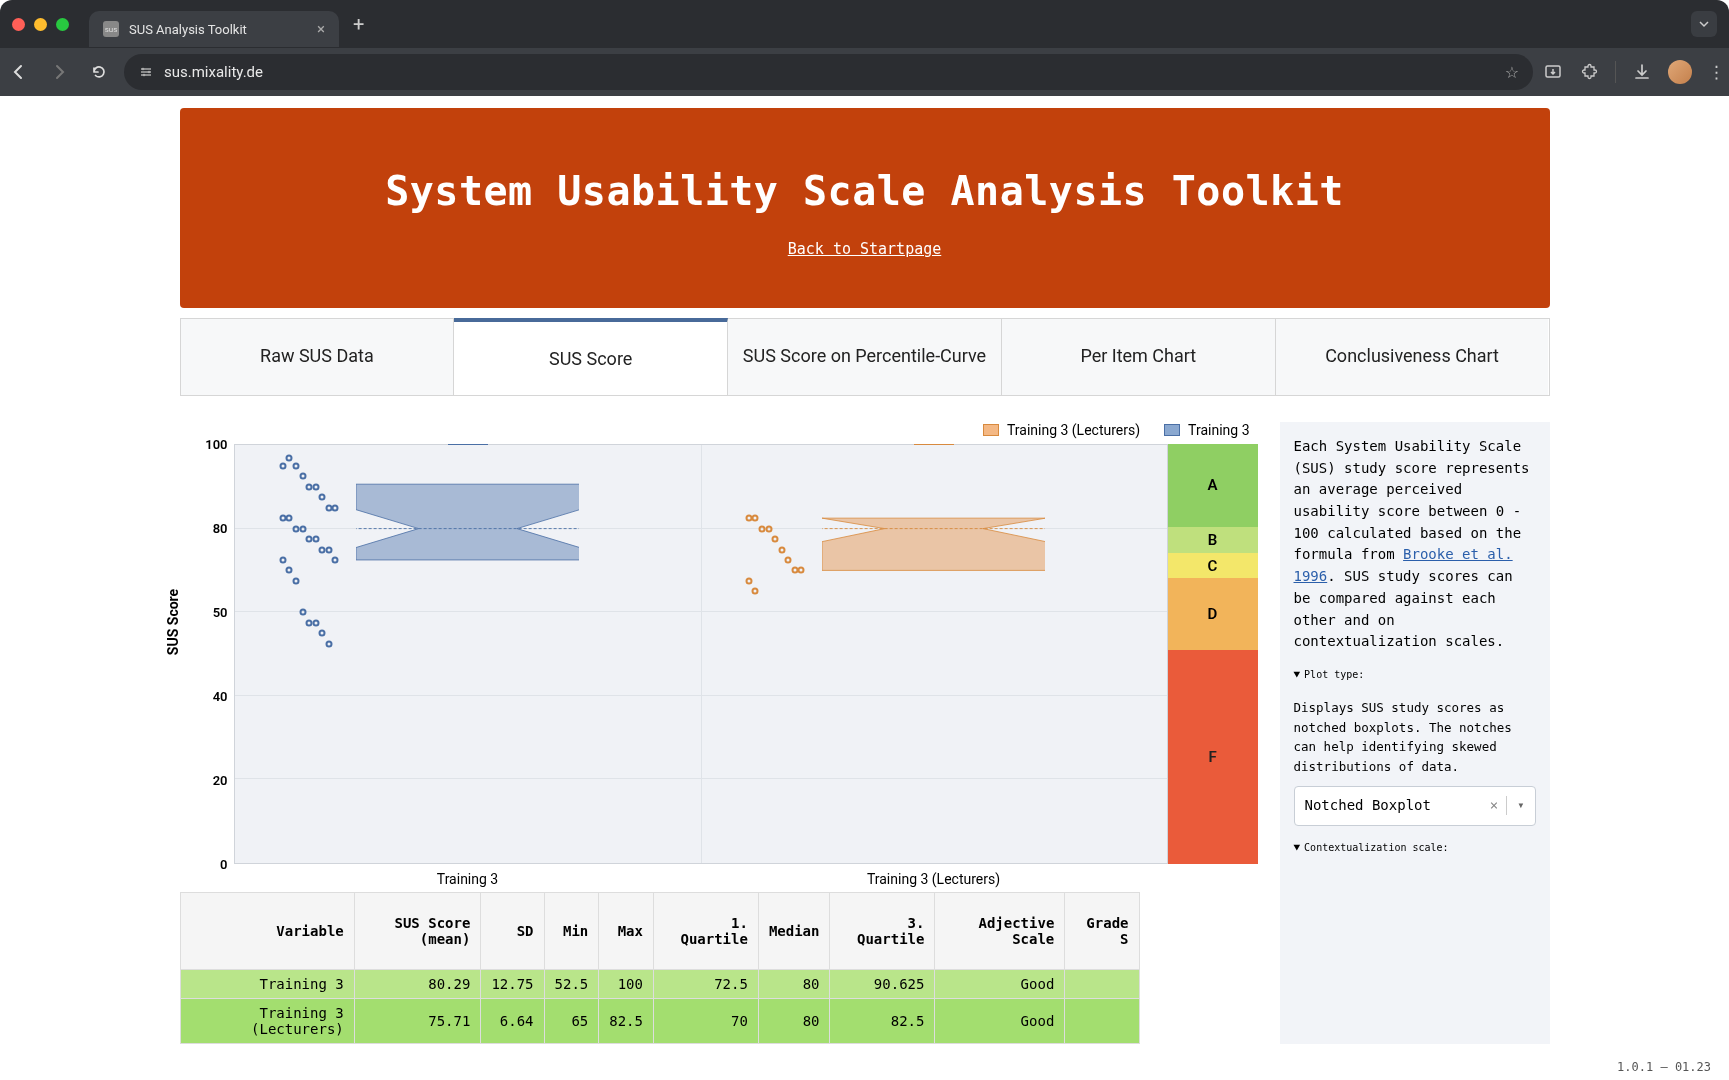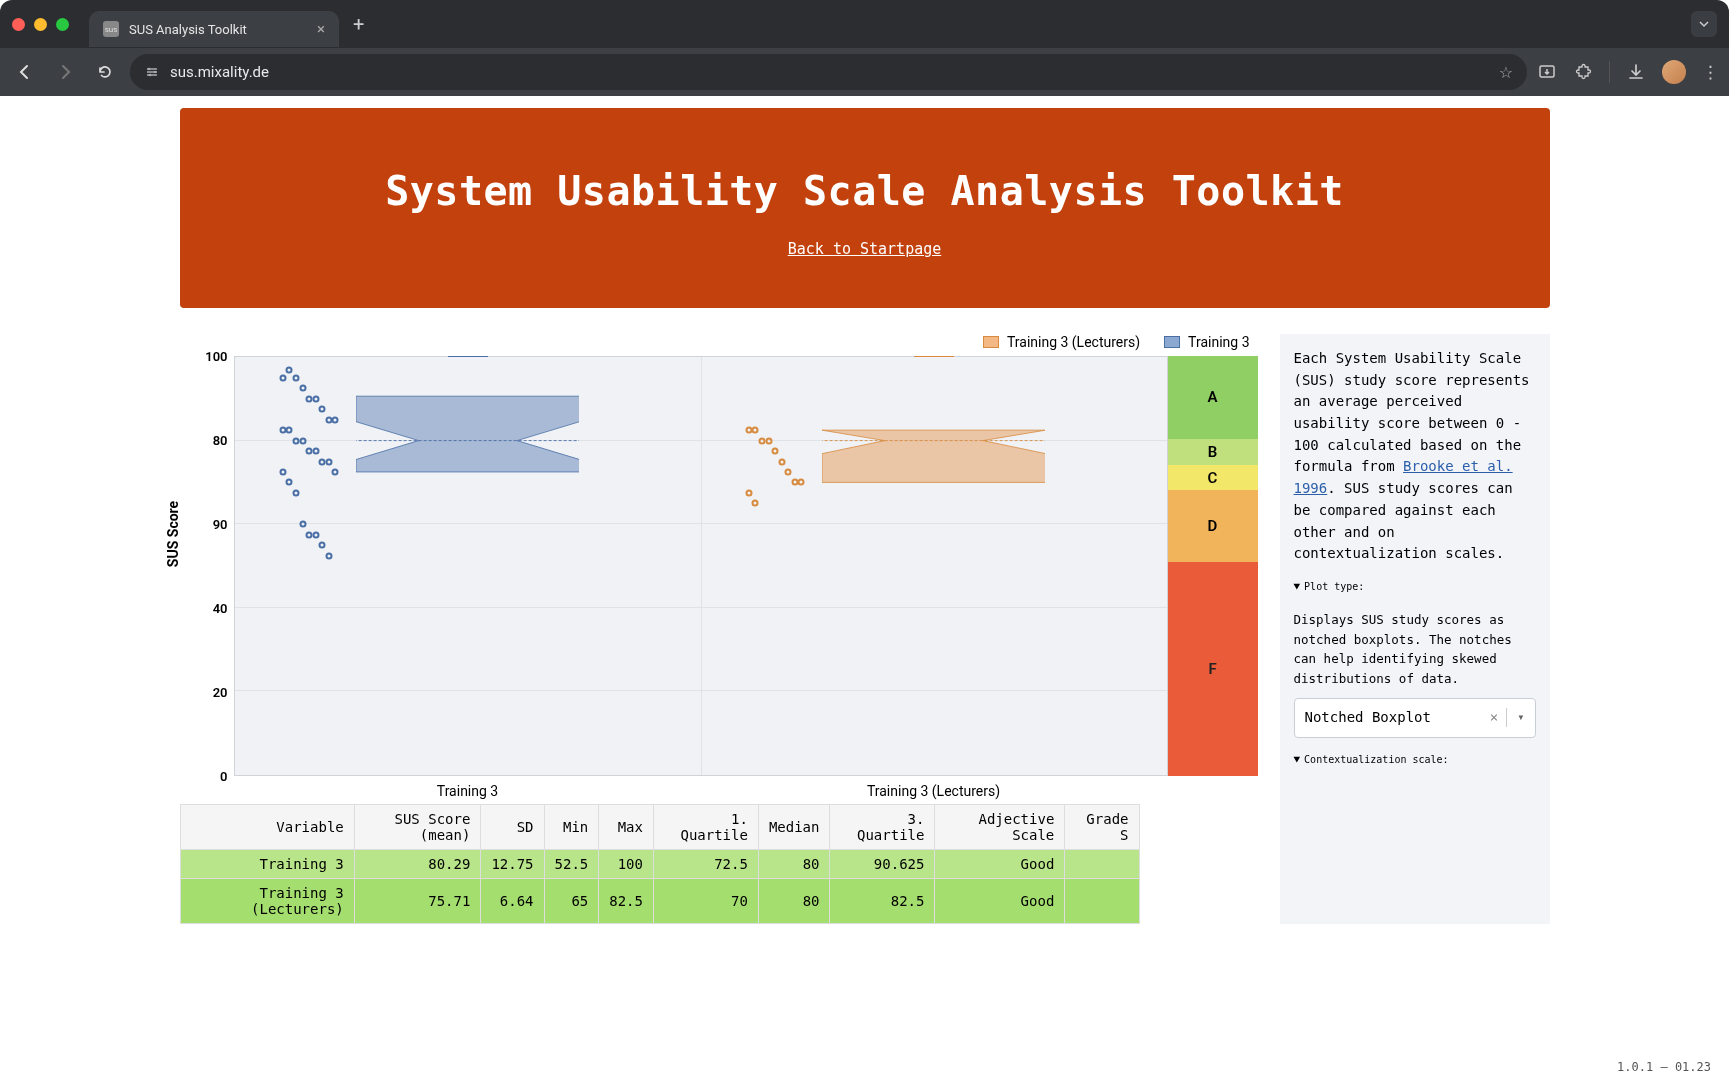--- a/index.html
+++ b/index.html
@@ -12,21 +12,21 @@
 .tl.red { background: #ff5f57; }
 .tl.yellow { background: #febc2e; }
 .tl.green { background: #28c840; }
 .tab { background: #3c3f44; height: 36px; border-radius: 10px 10px 0 0; display: flex; align-items: center; padding: 0 14px; gap: 10px; min-width: 250px; margin-top: 10px; }
 .tab-favicon { width: 16px; height: 16px; background: #888; border-radius: 3px; font-size: 8px; color:#ddd; display:flex; align-items:center; justify-content:center; }
 .tab-title { color: #e4e4e4; font-size: 13px; flex: 1; }
 .tab-close { color: #aaa; font-size: 15px; cursor: pointer; }
 .newtab { color: #ccc; font-size: 20px; margin-left: 14px; cursor: pointer; }
 .tabs-caret { margin-left: auto; color:#ccc; width:26px; height:26px; display:flex; align-items:center; justify-content:center; border-radius:6px; background:#3a3d42; cursor:pointer; }
 
-.browser-bar { background: #3c3f44; height: 48px; display: flex; align-items: center; padding: 0 10px; gap: 10px; }
+.browser-bar { background: #3c3f44; height: 48px; display: flex; align-items: center; padding: 0 4px; gap: 10px; }
 .navbtn { width: 30px; height:30px; display:flex; align-items:center; justify-content:center; color:#ccc; cursor:pointer; border-radius:50%; }
 .navbtn.disabled { color:#777; }
 .url-bar { flex:1; background:#2b2d31; height:36px; border-radius:18px; display:flex; align-items:center; padding:0 14px; gap:10px; }
 .url-siteicon { color:#aaa; font-size:14px; }
 .url-text { color:#e8e8e8; font-size:15px; flex:1; }
 .url-star { color:#aaa; font-size:16px; cursor:pointer; }
 .righticons { display:flex; gap:16px; align-items:center; }
 .righticon { color:#ccc; font-size:17px; cursor:pointer; }
 .avatar { width:24px; height:24px; border-radius:50%; background: linear-gradient(135deg,#e0a878,#c4804c); }
 .vsep { width:1px; height:22px; background:#555; }
@@ -73,21 +73,21 @@
 .side { width:270px; background:#f2f4f8; padding:14px; font-family: ui-monospace, monospace; font-size:14px; line-height:1.55; }
 .side a { color:#2b5fab; text-decoration:underline; }
 .side details { margin-top:14px; }
 .side summary { font-weight:400; cursor:pointer; font-size:10px; }
 .side .desc { font-size:12.5px; margin-top:16px; }
 .select-wrap { margin-top:10px; background:#fff; border:1px solid #c8ced6; border-radius:4px; padding:8px 10px; display:flex; align-items:center; gap:8px; cursor:pointer; }
 .sel-x { color:#888; font-size:14px; margin-left:auto; }
 .sel-caret { color:#666; font-size:12px; border-left:1px solid #ccc; padding-left:10px; }
 
 .data-table { width:960px; margin: 28px 0 0 0; border-collapse:collapse; font-family: ui-monospace, monospace; font-size:14px; }
-.data-table th { text-align:right; padding:6px 10px; background:#f5f5f5; font-weight:400; border:1px solid #ddd; }
+.data-table th { text-align:right; padding:22px 10px; background:#f5f5f5; font-weight:700; border:1px solid #ddd; }
 .data-table th:first-child { text-align:right; }
 .data-table td { text-align:right; padding:6px 10px; border:1px solid #ddd; }
 .data-table tr.r0 { background:#b9e58a; }
 .data-table tr.r1 { background:#a3de6f; }
 
 .version { position:absolute; right:18px; bottom:6px; font-size:12px; color:#555; font-family: ui-monospace, monospace; }
 
 svg { display:block; }
 </style>
 </head>
@@ -161,41 +161,48 @@
     <span class="righticon">⋮</span>
   </div>
 </div>
 
 <div class="page">
   <div class="header-band">
     <div class="header-title">System Usability Scale Analysis Toolkit</div>
     <a href="#" class="back-link">Back to Startpage</a>
   </div>
 
+  <div class="tabbar">
+    <div class="ptab">Raw SUS Data</div>
+    <div class="ptab active">SUS Score</div>
+    <div class="ptab">SUS Score on Percentile-Curve</div>
+    <div class="ptab">Per Item Chart</div>
+    <div class="ptab">Conclusiveness Chart</div>
+  </div>
 
   <div class="content-row">
     <div class="chart-area">
       <div class="legend">
         <div class="legend-item">
           <div class="lsw orange"></div>
           <span>Training 3 (Lecturers)</span>
         </div>
         <div class="legend-item">
           <div class="lsw blue"></div>
           <span>Training 3</span>
         </div>
       </div>
 
       <div class="plot">
         <div class="yaxis">
           <div class="ylab">SUS Score</div>
           <div class="ytick" style="bottom:0%">0</div>
           <div class="ytick" style="bottom:20%">20</div>
           <div class="ytick" style="bottom:40%">40</div>
-          <div class="ytick" style="bottom:60%">90</div>
+          <div class="ytick" style="bottom:60%">50</div>
           <div class="ytick" style="bottom:80%">80</div>
           <div class="ytick" style="bottom:100%">100</div>
         </div>
 
         <div class="plotbody" id="plotbody">
 
           <div class="grid-h" style="bottom:20%"></div>
           <div class="grid-h" style="bottom:40%"></div>
           <div class="grid-h" style="bottom:60%"></div>
           <div class="grid-h" style="bottom:80%"></div>

